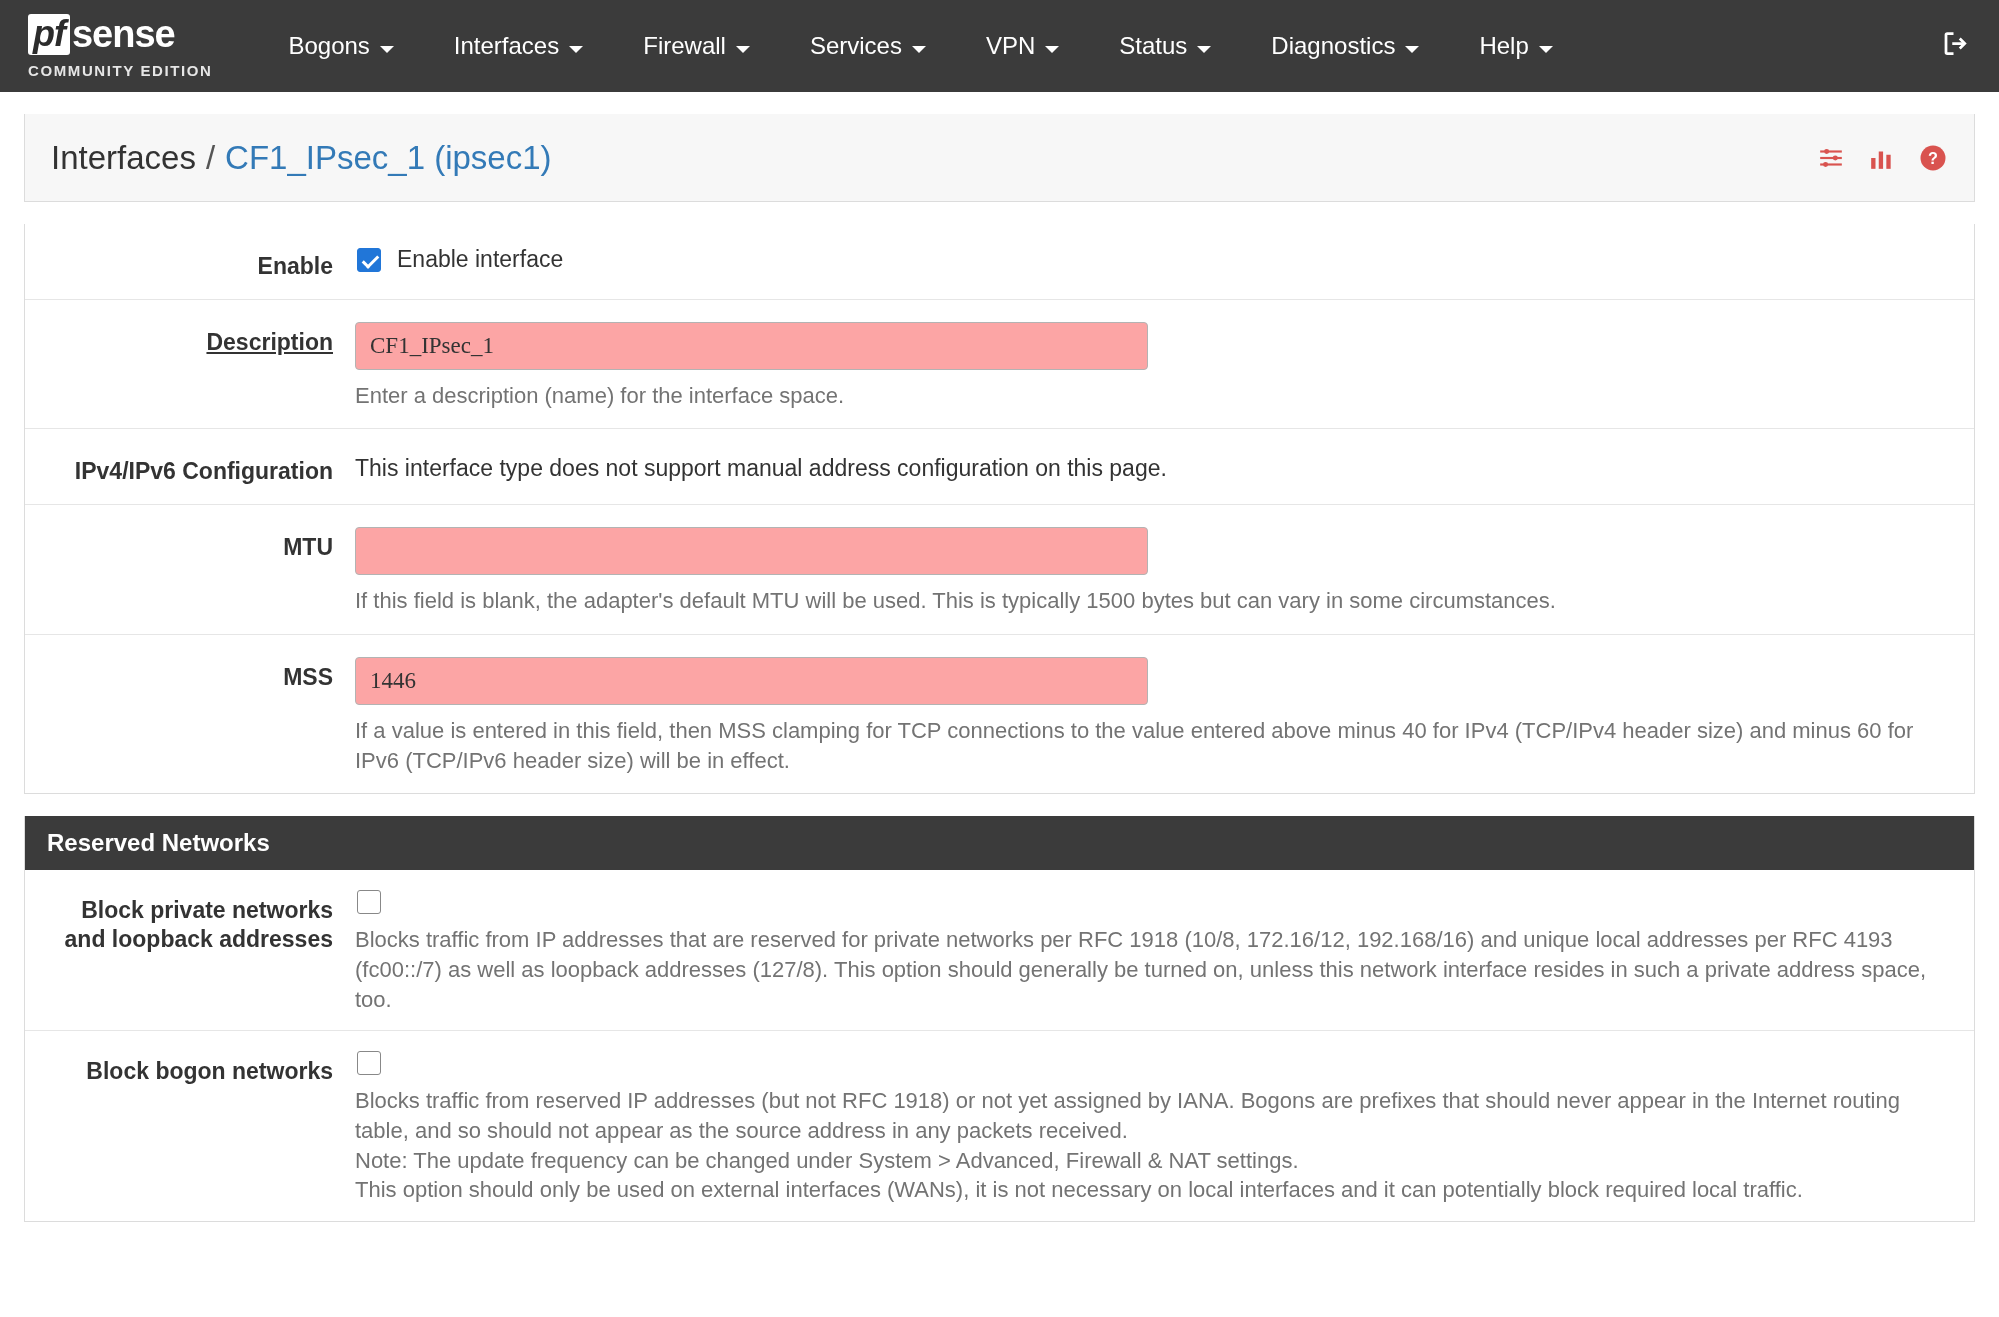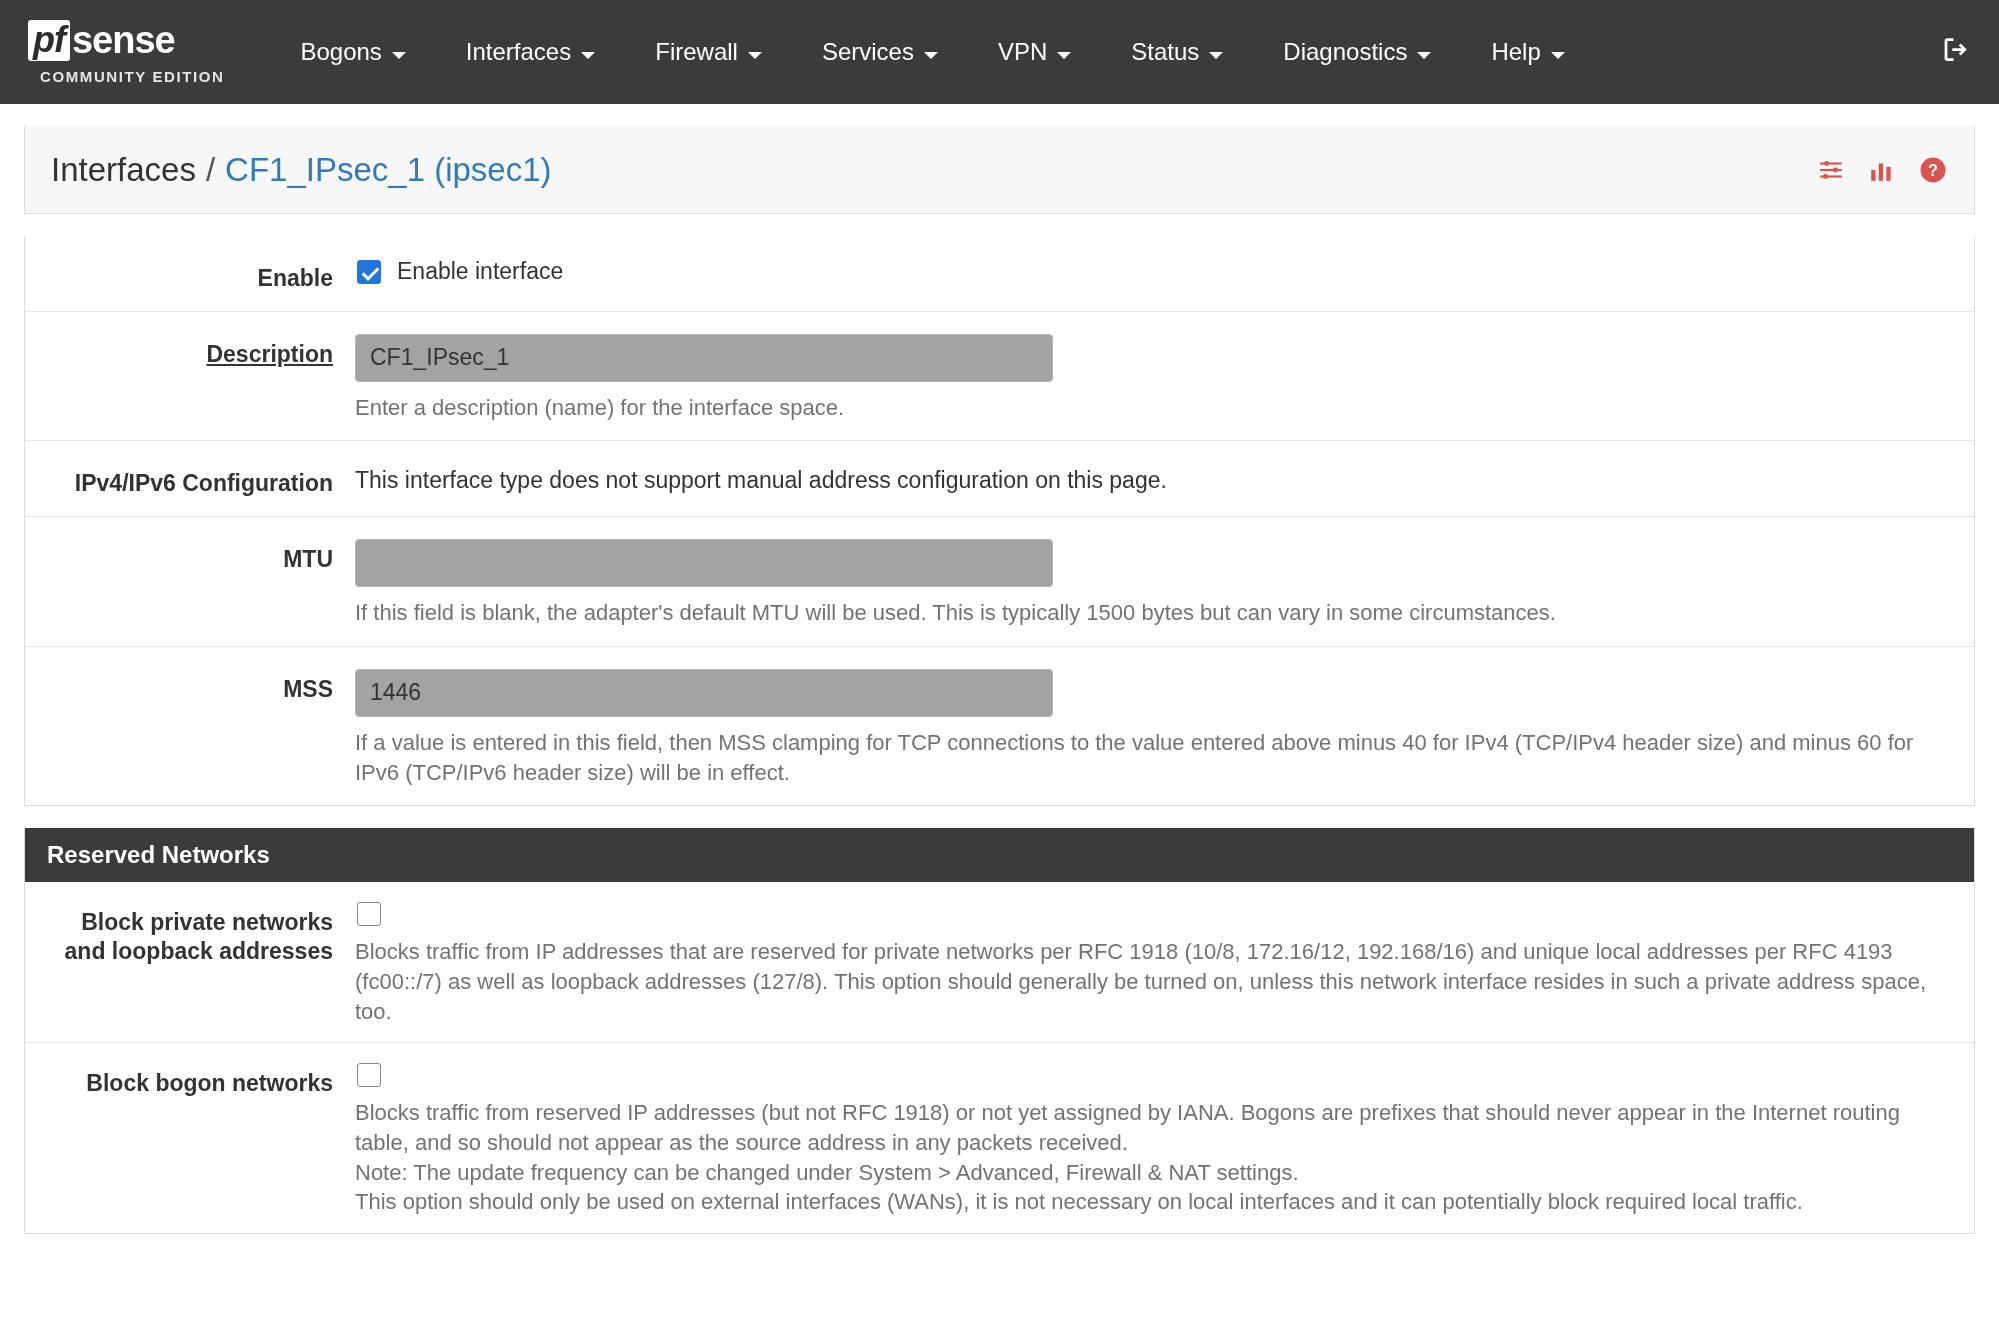--- a/index.html
+++ b/index.html
@@ -11,21 +11,21 @@
   body {
     width: 1999px;
     height: 1317px;
     overflow: hidden;
     font-size: 22px;
     color: #333;
   }
 
   
   .navbar {
-    height: 104px;
+    height: 92px;
     background: #3b3b3b;
     display: flex;
     align-items: center;
     padding: 12px 24px;
     position: relative;
   }
   .brand {
     display: flex;
     flex-direction: column;
     justify-content: center;
@@ -49,21 +49,20 @@
     margin-right: 2px;
     font-style: italic;
     font-size: 36px;
   }
   .brand-sub {
     color: #e6e6e6;
     font-size: 15px;
     letter-spacing: 1.6px;
     margin-top: 7px;
     font-weight: bold;
-    margin-left: 12px;
   }
   .nav-items {
     display: flex;
     align-items: center;
     height: 100%;
   }
   .nav-item {
     color: #ffffff;
     font-size: 24px;
     padding: 0 30px;
@@ -164,29 +163,29 @@
     padding-right: 26px;
   }
   .help-block {
     color: #737373;
     font-size: 22px;
     margin-top: 11px;
     line-height: 1.35;
     max-width: 1600px;
   }
   input[type="text"] {
-    width: 698px;
+    width: 793px;
     height: 48px;
     border: 1px solid #b3b3b3;
     border-radius: 4px;
     padding: 4px 14px;
     font-size: 23px;
     color: #333;
-    font-family: Liberation Sans, sans-serif;
-    background: #a3a3a3;
+    font-family: Liberation Serif, serif;
+    background: #fca5a5;
   }
   .static-text {
     font-size: 23px;
     color: #333;
     padding-top: 4px;
   }
   .check-line {
     display: flex;
     align-items: center;
   }

